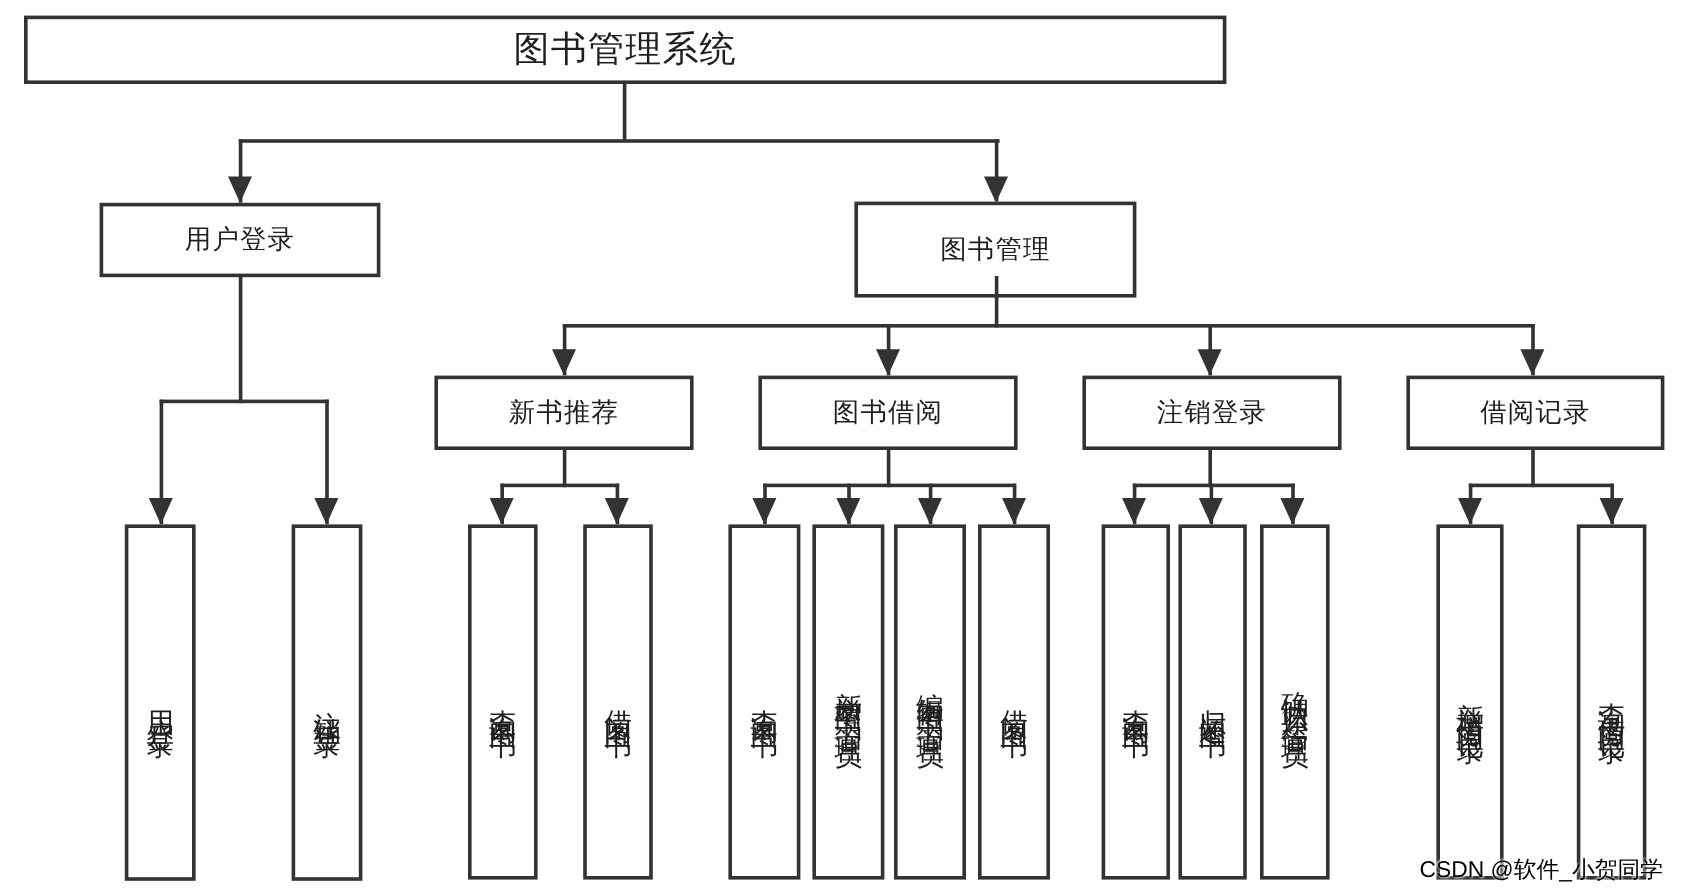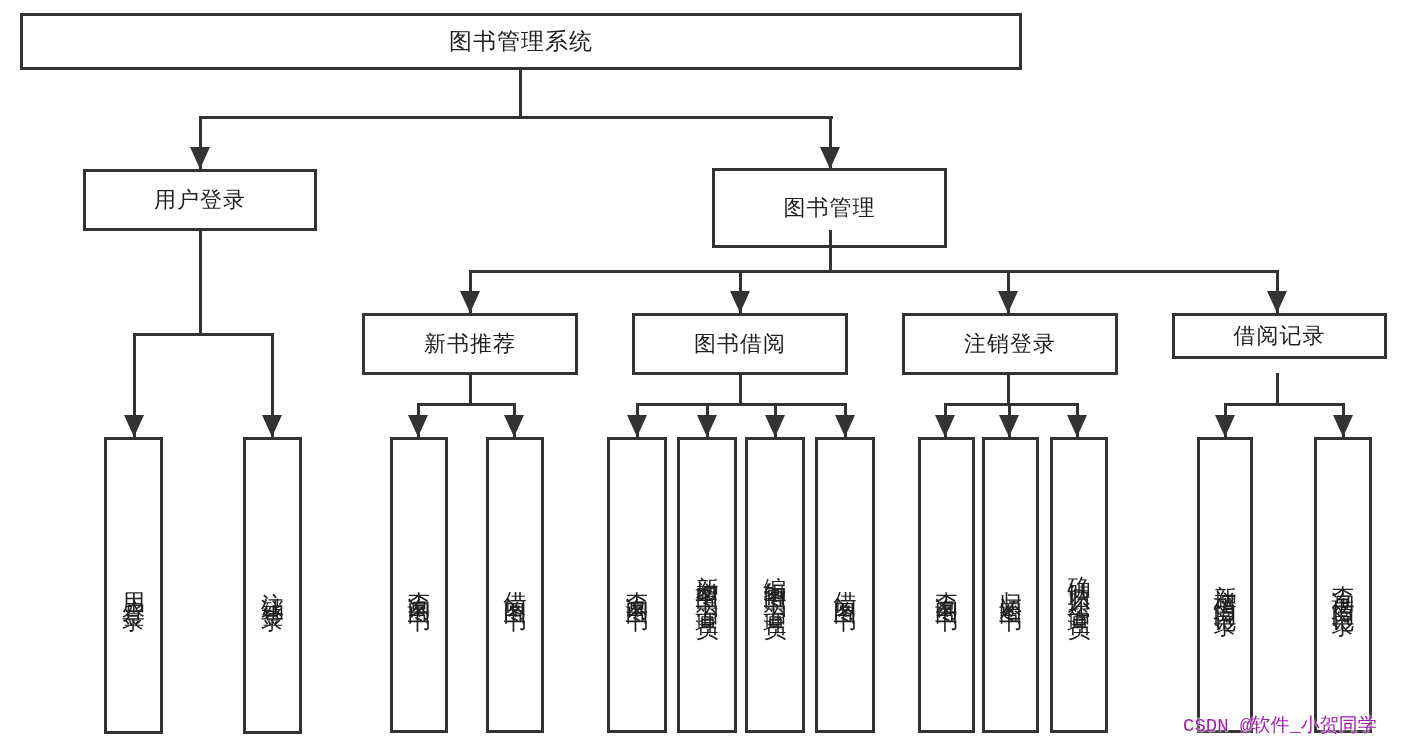--- a/index.html
+++ b/index.html
@@ -19,21 +19,21 @@
     background: #ffffff;
     display: flex;
     align-items: center;
     justify-content: center;
   }
   .hlabel {
     font-size: 22px;
     letter-spacing: 1px;
     white-space: nowrap;
   }
-  .root .hlabel { font-size: 23px; }
+  .root .hlabel { font-size: 30px; }
   .vlabel {
     writing-mode: vertical-rl;
     text-orientation: mixed;
     font-size: 23px;
     letter-spacing: 6px;
     line-height: 1;
     white-space: nowrap;
   }
   .line {
     position: absolute;
@@ -45,25 +45,24 @@
     height: 0;
     border-left: 10px solid transparent;
     border-right: 10px solid transparent;
     border-top: 22px solid #333333;
   }
   .watermark {
     position: absolute;
     left: 1183px;
     top: 712px;
     font-size: 19px;
-    color: #a21caf;
+    color: #000000;
     white-space: nowrap;
     z-index: 5;
     text-shadow: 1px 1px 2px rgba(255,255,255,0.95), -1px -1px 2px rgba(255,255,255,0.95);
-    font-family: Liberation Mono, monospace;
   }
 </style>
 </head>
 <body>
 
 <div class="canvas">
 
   <div class="box root" style="left:20px; top:13px; width:1002px; height:57px;">
     <span class="hlabel">图书管理系统</span>
   </div>
@@ -102,21 +101,21 @@
 
   <div class="box" style="left:362px; top:313px; width:216px; height:62px;">
     <span class="hlabel">新书推荐</span>
   </div>
   <div class="box" style="left:632px; top:313px; width:216px; height:62px;">
     <span class="hlabel">图书借阅</span>
   </div>
   <div class="box" style="left:902px; top:313px; width:216px; height:62px;">
     <span class="hlabel">注销登录</span>
   </div>
-  <div class="box" style="left:1172px; top:313px; width:215px; height:46px;align-items:center;">
+  <div class="box" style="left:1172px; top:313px; width:215px; height:62px;align-items:center;">
     <span class="hlabel">借阅记录</span>
   </div>
 
   <div class="line" style="left:469px; top:373px; width:3px; height:33px;"></div>
   <div class="line" style="left:417px; top:403px; width:99px; height:3px;"></div>
   <div class="line" style="left:417px; top:403px; width:3px; height:34px;"></div>
   <div class="line" style="left:513px; top:403px; width:3px; height:34px;"></div>
   <div class="arrow" style="left:408px; top:415px;"></div>
   <div class="arrow" style="left:504px; top:415px;"></div>
 

